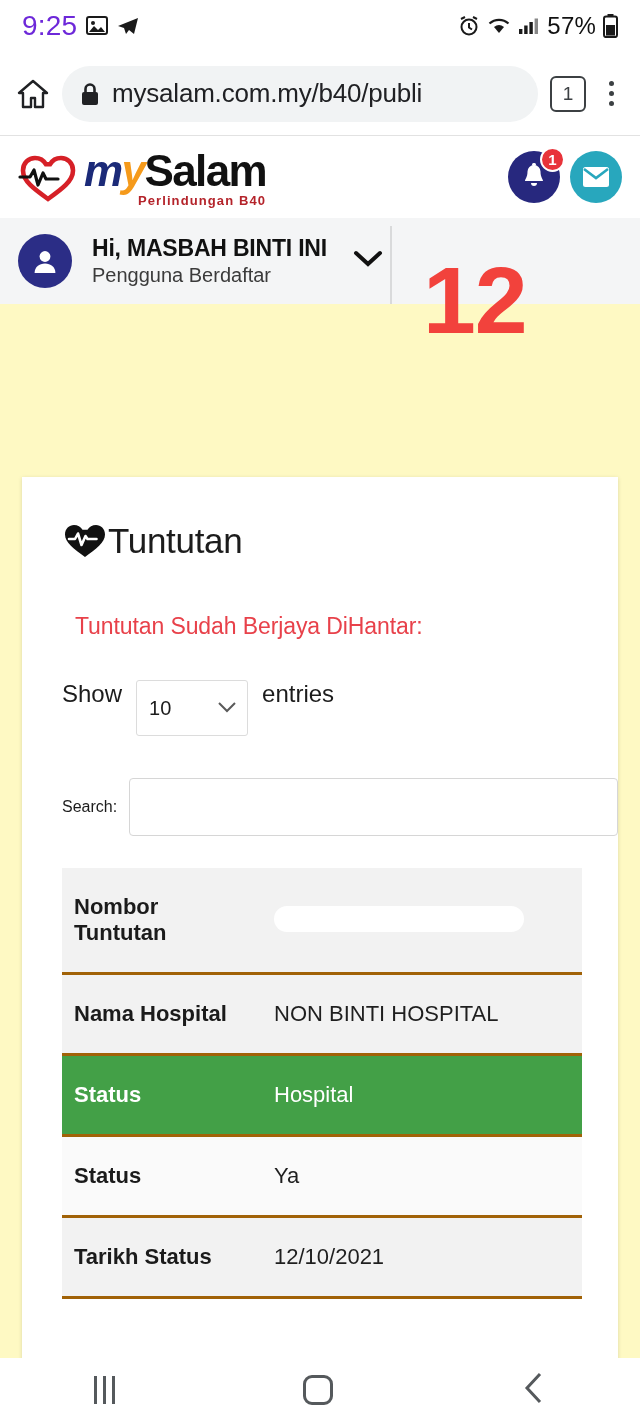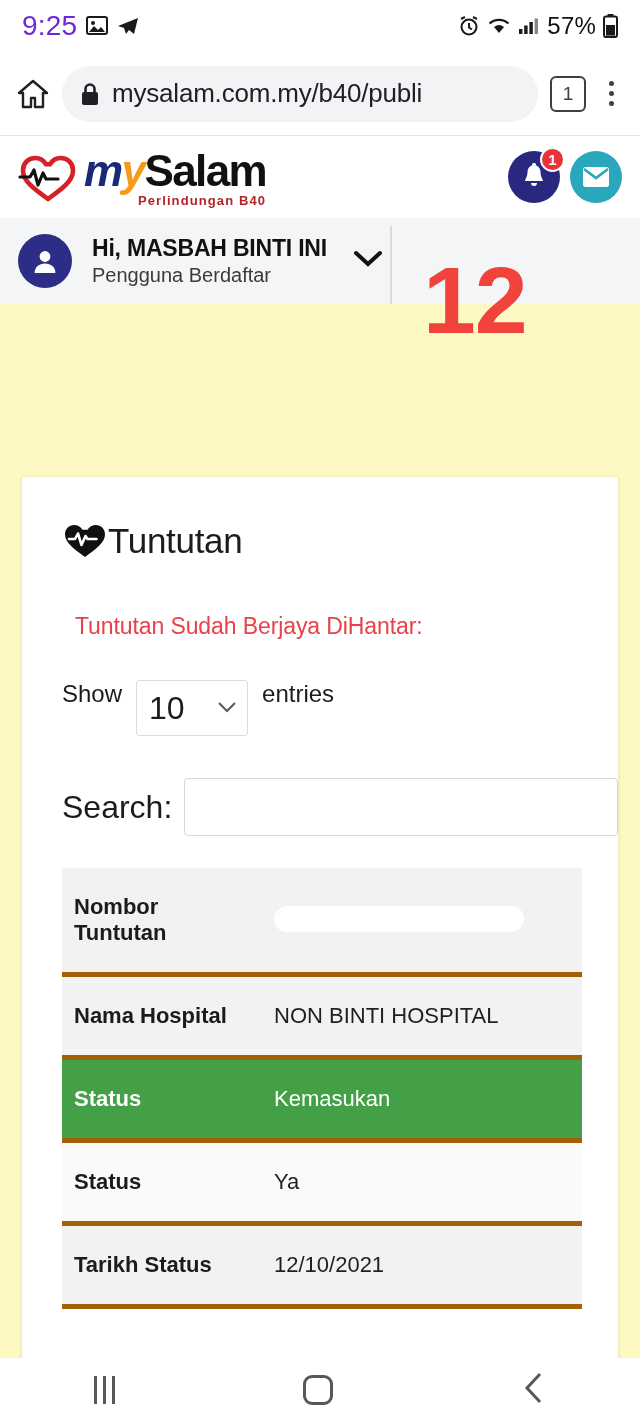--- a/index.html
+++ b/index.html
@@ -119,34 +119,34 @@
   .notice {
     color: #e8414a; font-size: 23px; padding: 50px 0 0 42px; letter-spacing: -.1px; margin-left: 11px;
   }
   .len-row { display: flex; gap: 14px; padding: 40px 0 0 40px; }
   .len-label { font-size: 24px; color: #1c1c1c; }
   .select-box {
     width: 112px; height: 56px; background: #fff; border: 1px solid #dcdcdc;
     border-radius: 3px; display: flex; align-items: center; padding: 0 12px;
     position: relative;
   }
-  .select-val { font-size: 32px; color: #1c1c1c; }
+  .select-val { font-size: 20px; color: #1c1c1c; }
   .select-chev { position: absolute; right: 10px; top: 50%; transform: translateY(-50%); color: #555; }
 
   .search-row { display: flex; align-items: center; gap: 12px; padding: 42px 0 0 40px; }
-  .search-label { font-size: 32px; color: #1c1c1c; flex: 0 0 auto; }
+  .search-label { font-size: 16px; color: #1c1c1c; flex: 0 0 auto; }
   .search-input {
     width: 520px; height: 58px; background: #fff; border: 1px solid #d6d6d6;
     border-radius: 4px; font-size: 23px; padding: 0 14px; color: #222;
     font-family: "Liberation Sans", sans-serif; outline: none;
   }
 
   
   .tbl { margin: 32px 0 0 40px; width: 520px; border-collapse: collapse; }
-  .tbl tr { border-bottom: 5px solid #a16207; }
+  .tbl tr { border-bottom: 3px solid #a16207; }
   .tbl th, .tbl td { padding: 26px 12px 26px 12px; text-align: left; vertical-align: middle; }
   .tbl th { width: 200px; font-size: 22px; font-weight: 700; color: #1b1b1b; }
   .tbl td { font-size: 22px; font-weight: 400; color: #1f1f1f; }
   .row-shade { background: #f2f2f2; }
   .row-plain { background: #fafafa; }
   .row-status { background: #43a047; }
   .row-status th, .row-status td { color: #ffffff; margin-left: 48px; }
   .redacted {
     display: inline-block; width: 250px; height: 26px; background: #ffffff;
     border-radius: 14px; position: relative; top: 2px;
@@ -328,21 +328,21 @@
           <tr class="row-shade">
             <th>Nombor Tuntutan</th>
             <td><span class="redacted"></span></td>
           </tr>
           <tr class="row-shade">
             <th>Nama Hospital</th>
             <td>NON BINTI HOSPITAL</td>
           </tr>
           <tr class="row-status">
             <th>Status</th>
-            <td>Kemasukan</td>
+            <td>Hospital</td>
           </tr>
           <tr class="row-plain">
             <th>Status</th>
             <td>Ya</td>
           </tr>
           <tr class="row-shade">
             <th>Tarikh Status</th>
             <td>12/10/2021</td>
           </tr>
         </tbody>

